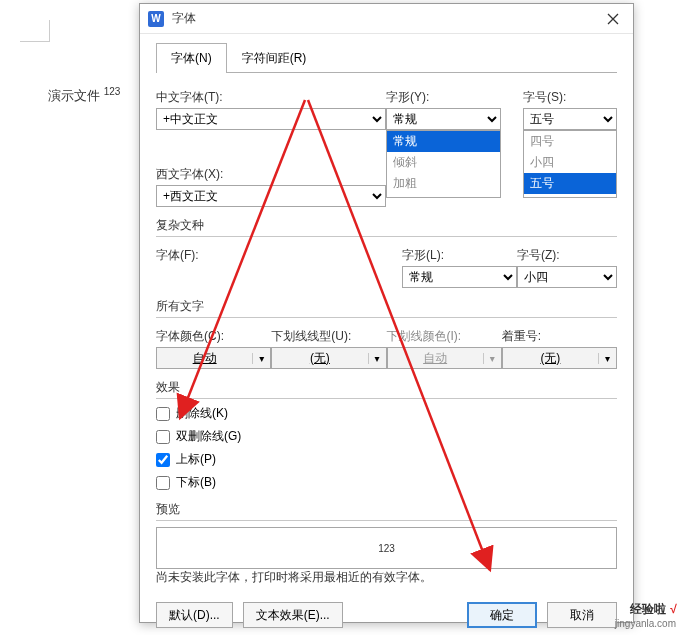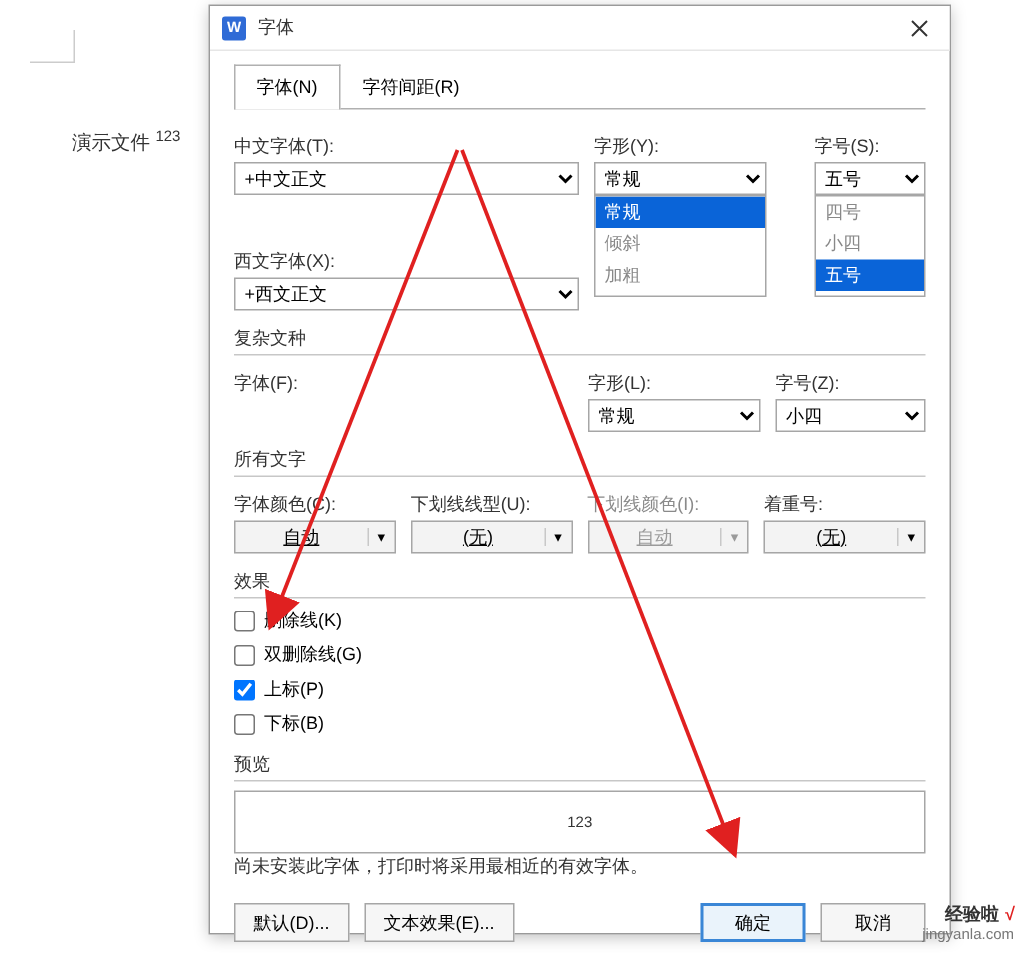--- a/index.html
+++ b/index.html
@@ -9,30 +9,30 @@
   .doc-text .sup { vertical-align: super; font-size: 10px; }
   .dialog { position: absolute; left: 139px; top: 3px; width: 495px; height: 620px; border: 1px solid #9a9a9a; background: #fff; box-shadow: 0 2px 10px rgba(0,0,0,.25); }
   .titlebar { height: 30px; background: #fff; border-bottom: 1px solid #e6e6e6; display: flex; align-items: center; padding: 0 0 0 8px; }
   .app-icon { width: 16px; height: 16px; background: #2f6bd6; color: #fff; font-size: 10px; font-weight: bold; display: flex; align-items: center; justify-content: center; border-radius: 2px; margin-right: 8px; }
   .title-text { font-size: 12px; color: #333; flex: 1; }
   .close-btn { width: 40px; height: 30px; display: flex; align-items: center; justify-content: center; font-size: 14px; cursor: pointer; }
   .dlg-body { padding: 8px 16px 12px 16px; }
   .tabs { display: flex; border-bottom: 1px solid #b0b0b0; margin-bottom: 12px; }
   .tab { padding: 6px 14px; font-size: 12px; border: 1px solid transparent; border-bottom: none; position: relative; top: 1px; cursor: pointer; }
   .tab.active { border-color: #b0b0b0; background: #fff; }
-  .row { display: flex; gap: 10px; }
+  .row { display: flex; }
   .col { display: flex; flex-direction: column; }
   .lbl { font-size: 12px; color: #333; margin: 4px 0 2px; }
   select, .combo, .listbox { font-size: 12px; border: 1px solid #a6a6a6; background: #fff; }
   select { height: 22px; padding: 1px 2px; }
   .group-title { font-size: 12px; color: #333; margin-top: 10px; margin-bottom: 2px; }
   .hr { height: 1px; background: #c7c7c7; margin: 0 0 6px; }
   .section1 .col1 { flex: 1; }
   .section1 .col2 { width: 115px; }
-  .section1 .col3 { width: 96px; padding-left: 22px; }
+  .section1 .col3 { width: 116px; padding-left: 22px; }
   .listbox { height: 68px; overflow-y: scroll; }
   .listbox .opt { padding: 2px 6px; font-size: 12px; color: #888; cursor: pointer; }
   .listbox .opt.sel { background: #0a64d8; color: #fff; }
   .disabled-txt { color: #8a8a8a; }
   .dd { display: flex; align-items: center; border: 1px solid #a6a6a6; height: 22px; background: #f3f3f3; }
   .dd span:first-child { flex: 1; text-align: center; font-size: 12px; text-decoration: underline; }
   .dd .caret { width: 18px; text-align: center; font-size: 10px; border-left: 1px solid #c8c8c8; }
   .dd.disabled { color: #9a9a9a; }
   .effects { display: flex; margin-top: 4px; }
   .eff-col { flex: 1; display: flex; flex-direction: column; gap: 6px; }

